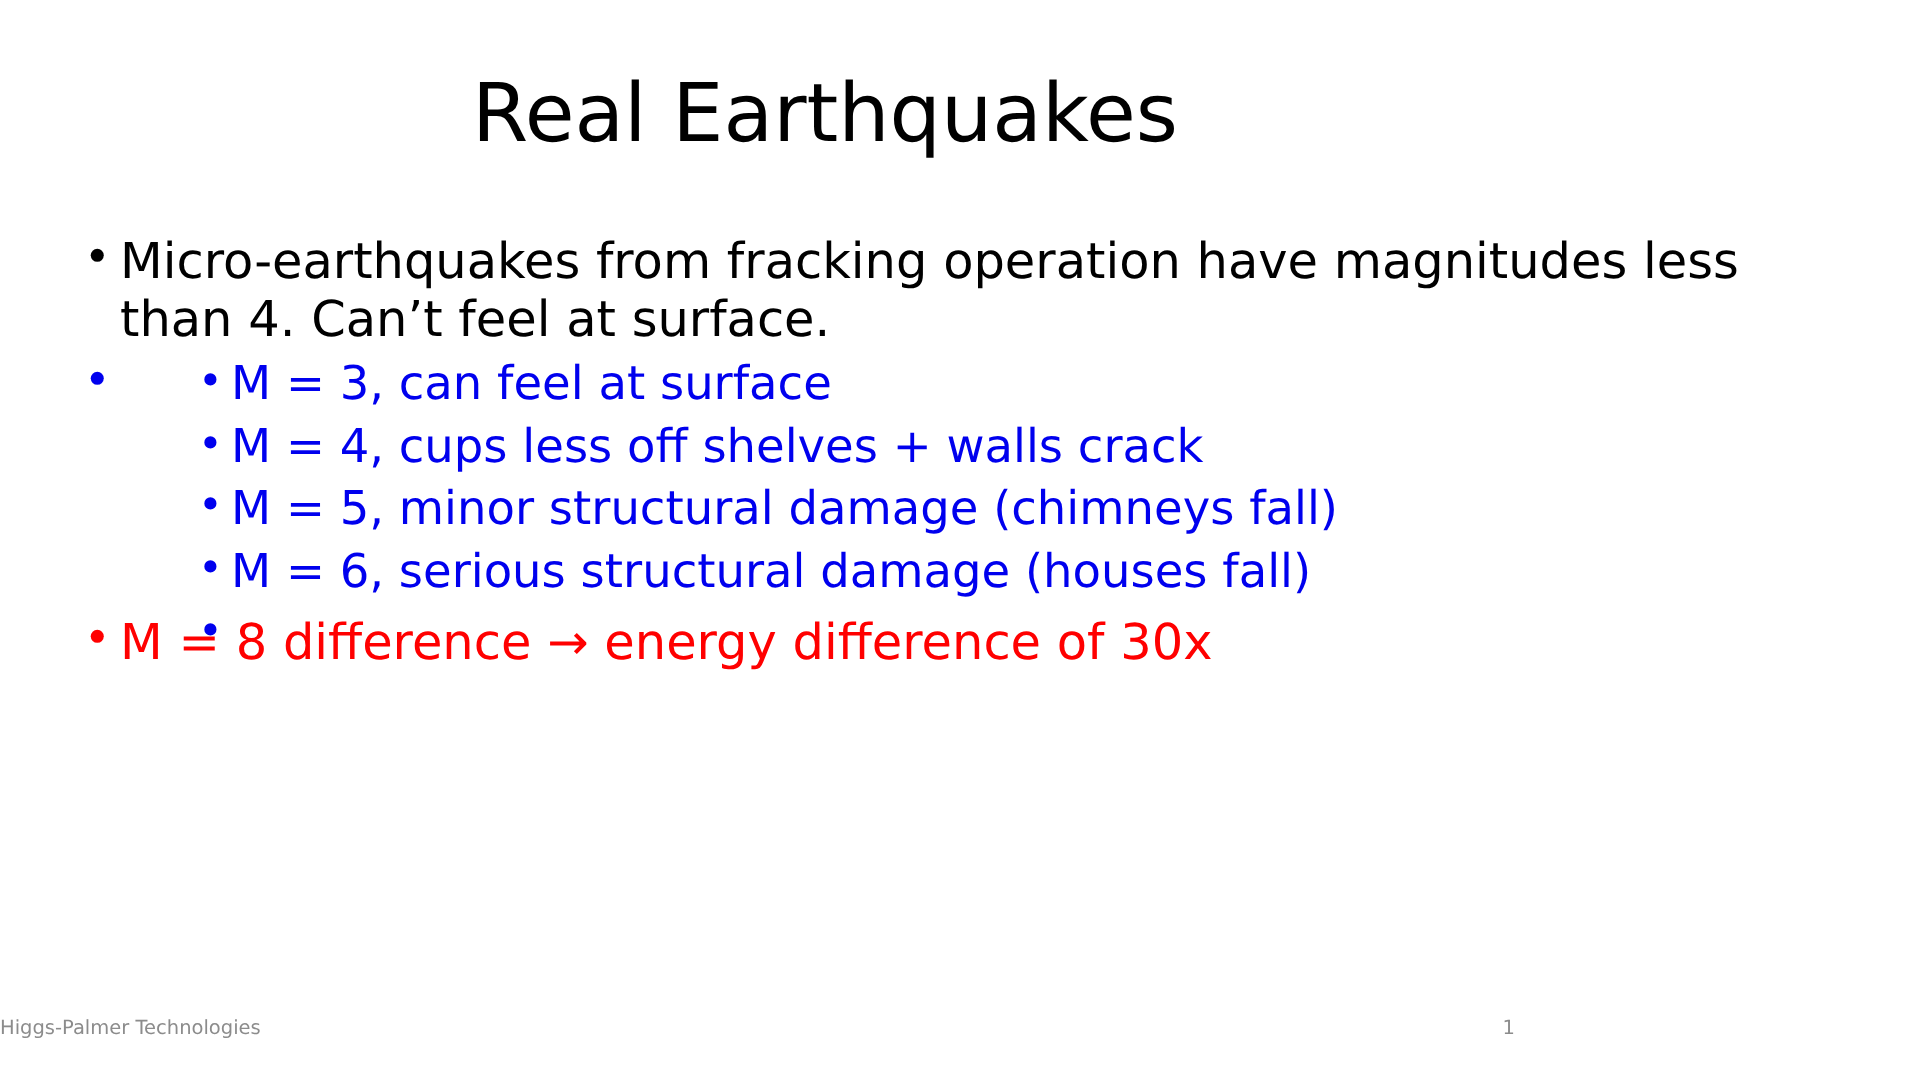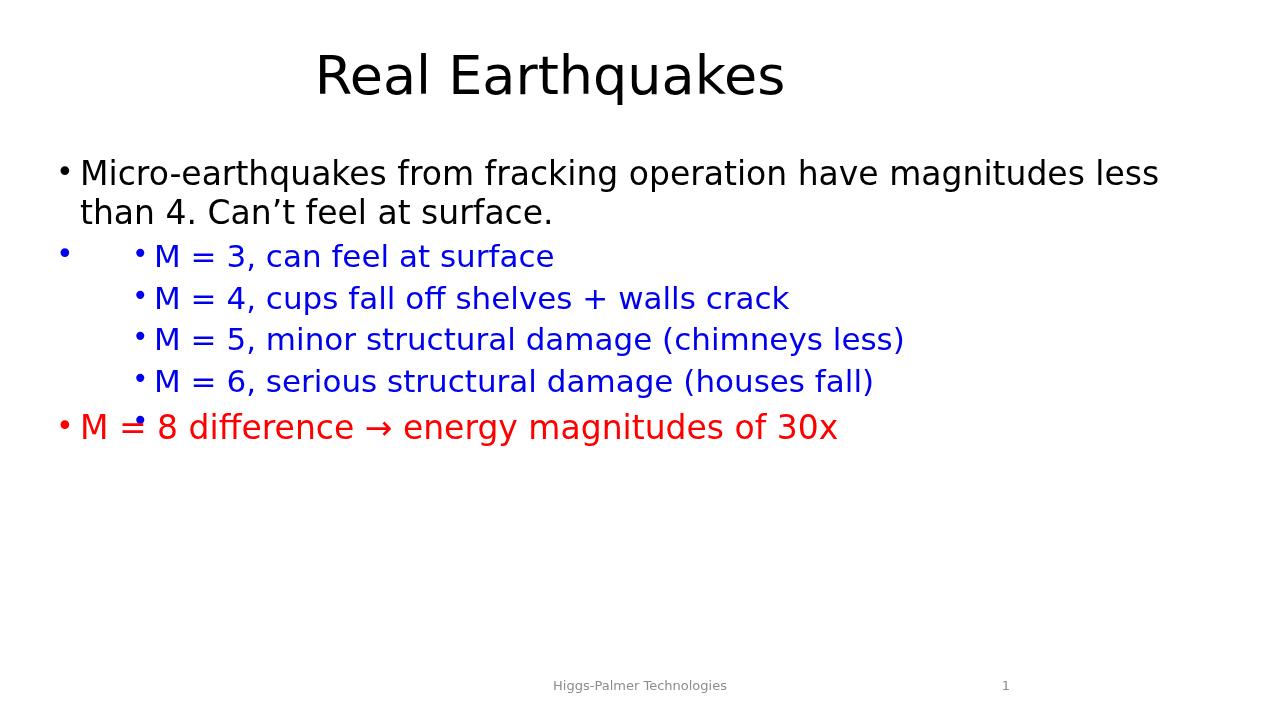--- a/index.html
+++ b/index.html
@@ -86,21 +86,21 @@
 
   .arrow {
     font-family: "DejaVu Sans", sans-serif;
   }
 
   .footer {
     position: absolute;
     left: 0;
     top: 678px;
     width: 1280px;
-    text-align: center;
+    text-align: left;
     font-size: 13px;
     color: #8c8c8c;
   }
   .page-number {
     position: absolute;
     right: 90px;
     top: 678px;
     font-size: 13px;
     color: #8c8c8c;
   }
@@ -123,39 +123,39 @@
       <li class="item-2 c-blue">
         <span class="bullet">•</span>
 
         <ul class="level2">
           <li class="c-blue">
             <span class="bullet">•</span>
             <span class="btext">M = 3, can feel at surface</span>
           </li>
           <li class="c-blue">
             <span class="bullet">•</span>
-            <span class="btext">M = 4, cups fall off shelves + walls crack</span>
+            <span class="btext">M = 4, cups less off shelves + walls crack</span>
           </li>
           <li class="c-blue">
             <span class="bullet">•</span>
-            <span class="btext">M = 5, minor structural damage (chimneys less)</span>
+            <span class="btext">M = 5, minor structural damage (chimneys fall)</span>
           </li>
           <li class="c-blue">
             <span class="bullet">•</span>
             <span class="btext">M = 6, serious structural damage (houses fall)</span>
           </li>
           <li class="c-blue">
             <span class="bullet">•</span>
           </li>
         </ul>
       </li>
 
       <li class="item-3 c-red">
         <span class="bullet">•</span>
-        <span class="btext"><span>M = 8 difference </span><span class="arrow">→</span><span> energy magnitudes of 30x</span></span>
+        <span class="btext"><span>M = 8 difference </span><span class="arrow">→</span><span> energy difference of 30x</span></span>
       </li>
 
     </ul>
   </div>
 
   <div class="footer">Higgs-Palmer Technologies</div>
   <div class="page-number">1</div>
 
 </div>
 

